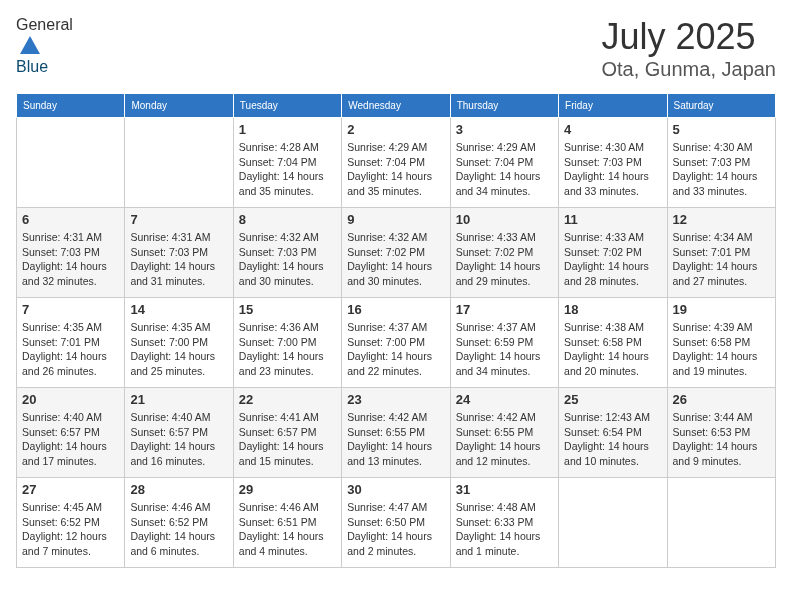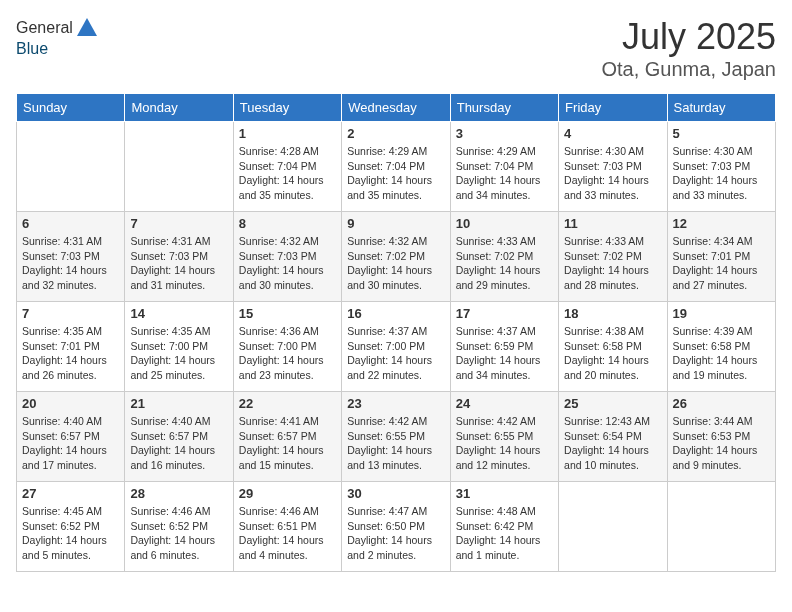--- a/index.html
+++ b/index.html
@@ -20,41 +20,41 @@
       display: flex;
       align-items: center;
     }
     .logo-general { color: #333; }
     .logo-blue { color: #0c4a6e; }
     .logo-icon {
       width: 24px;
       height: 24px;
       margin-left: 2px;
     }
-    .title-block { text-align: right; }
+    .title-block { }
     .month-title {
       font-size: 36px;
       color: #333;
       font-weight: normal;
     }
     .location {
       font-size: 20px;
       color: #555;
     }
     table {
       width: 100%;
       border-collapse: collapse;
       font-size: 11px;
     }
     thead tr th {
       background: #2e75c3;
       color: #fff;
       text-align: left;
       padding: 6px 6px;
-      font-size: 13px;
+      font-size: 10px;
       font-weight: normal;
       border: 1px solid #fff;
     }
     tbody tr td {
       border: 1px solid #ccc;
       vertical-align: top;
       padding: 4px 5px;
       height: 90px;
       width: 108px;
       background: #fff;
@@ -76,21 +76,21 @@
     .empty-cell {
       background: #fff !important;
     }
   </style>
 </head>
 <body>
 
 <div class="header">
   <div class="logo">
     <div>
-      <div style="display:flex;align-items:center;">
+      <div style="display:flex;align-items:flex-start;flex-direction:column;">
         <span class="logo-general">General</span>
         <svg class="logo-icon" viewBox="0 0 24 24">
           <polygon points="12,2 22,20 2,20" fill="#2e75c3"></polygon>
         </svg>
       </div>
       <div class="logo-blue">Blue</div>
     </div>
   </div>
   <div class="title-block">
     <div class="month-title">July 2025</div>
@@ -275,21 +275,21 @@
         <div class="day-info">Sunrise: 3:44 AM</div>
         <div class="day-info">Sunset: 6:53 PM</div>
         <div class="day-info">Daylight: 14 hours and 9 minutes.</div>
         </td>
       </tr>
       <tr>
         <td>
           <div class="day-num">27</div>
         <div class="day-info">Sunrise: 4:45 AM</div>
         <div class="day-info">Sunset: 6:52 PM</div>
-        <div class="day-info">Daylight: 14 hours and 5 minutes.</div>
+        <div class="day-info">Daylight: 12 hours and 7 minutes.</div>
         </td>
         <td>
           <div class="day-num">28</div>
         <div class="day-info">Sunrise: 4:46 AM</div>
         <div class="day-info">Sunset: 6:52 PM</div>
         <div class="day-info">Daylight: 14 hours and 6 minutes.</div>
         </td>
         <td>
           <div class="day-num">29</div>
         <div class="day-info">Sunrise: 4:46 AM</div>
@@ -298,20 +298,20 @@
         </td>
         <td>
           <div class="day-num">30</div>
         <div class="day-info">Sunrise: 4:47 AM</div>
         <div class="day-info">Sunset: 6:50 PM</div>
         <div class="day-info">Daylight: 14 hours and 2 minutes.</div>
         </td>
         <td>
           <div class="day-num">31</div>
         <div class="day-info">Sunrise: 4:48 AM</div>
-        <div class="day-info">Sunset: 6:42 PM</div>
+        <div class="day-info">Sunset: 6:33 PM</div>
         <div class="day-info">Daylight: 14 hours and 1 minute.</div>
         </td>
         <td class="empty-cell"></td>
         <td class="empty-cell"></td>
       </tr>
     </tbody>
 </table>
 
 </body></html>

